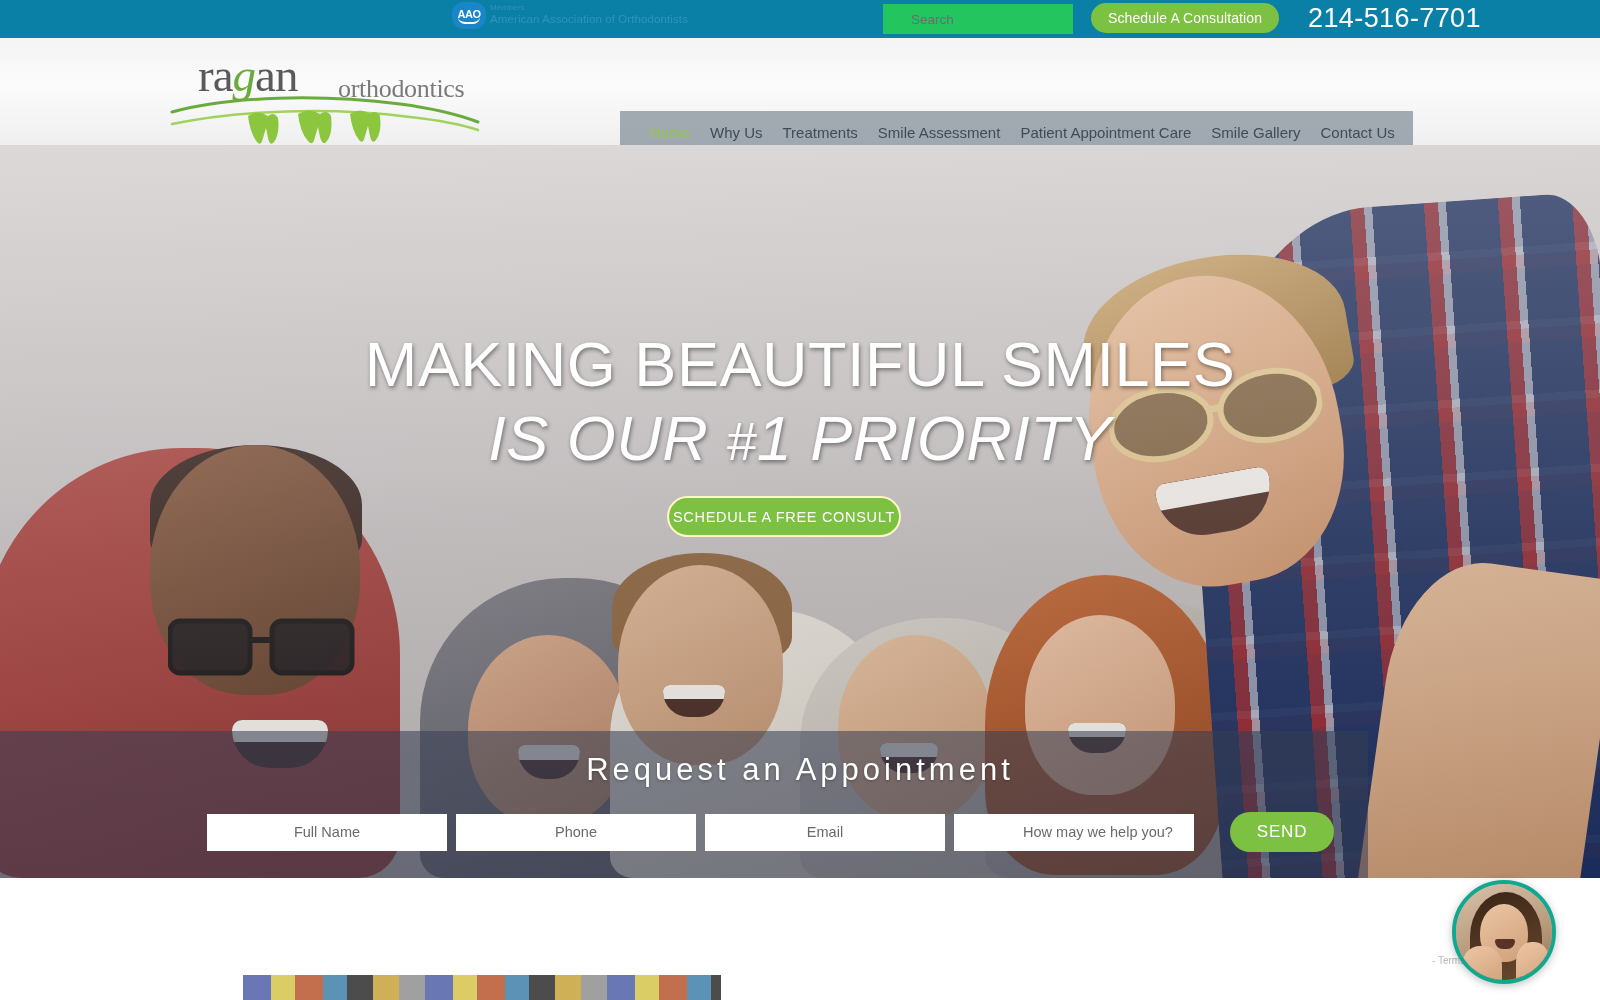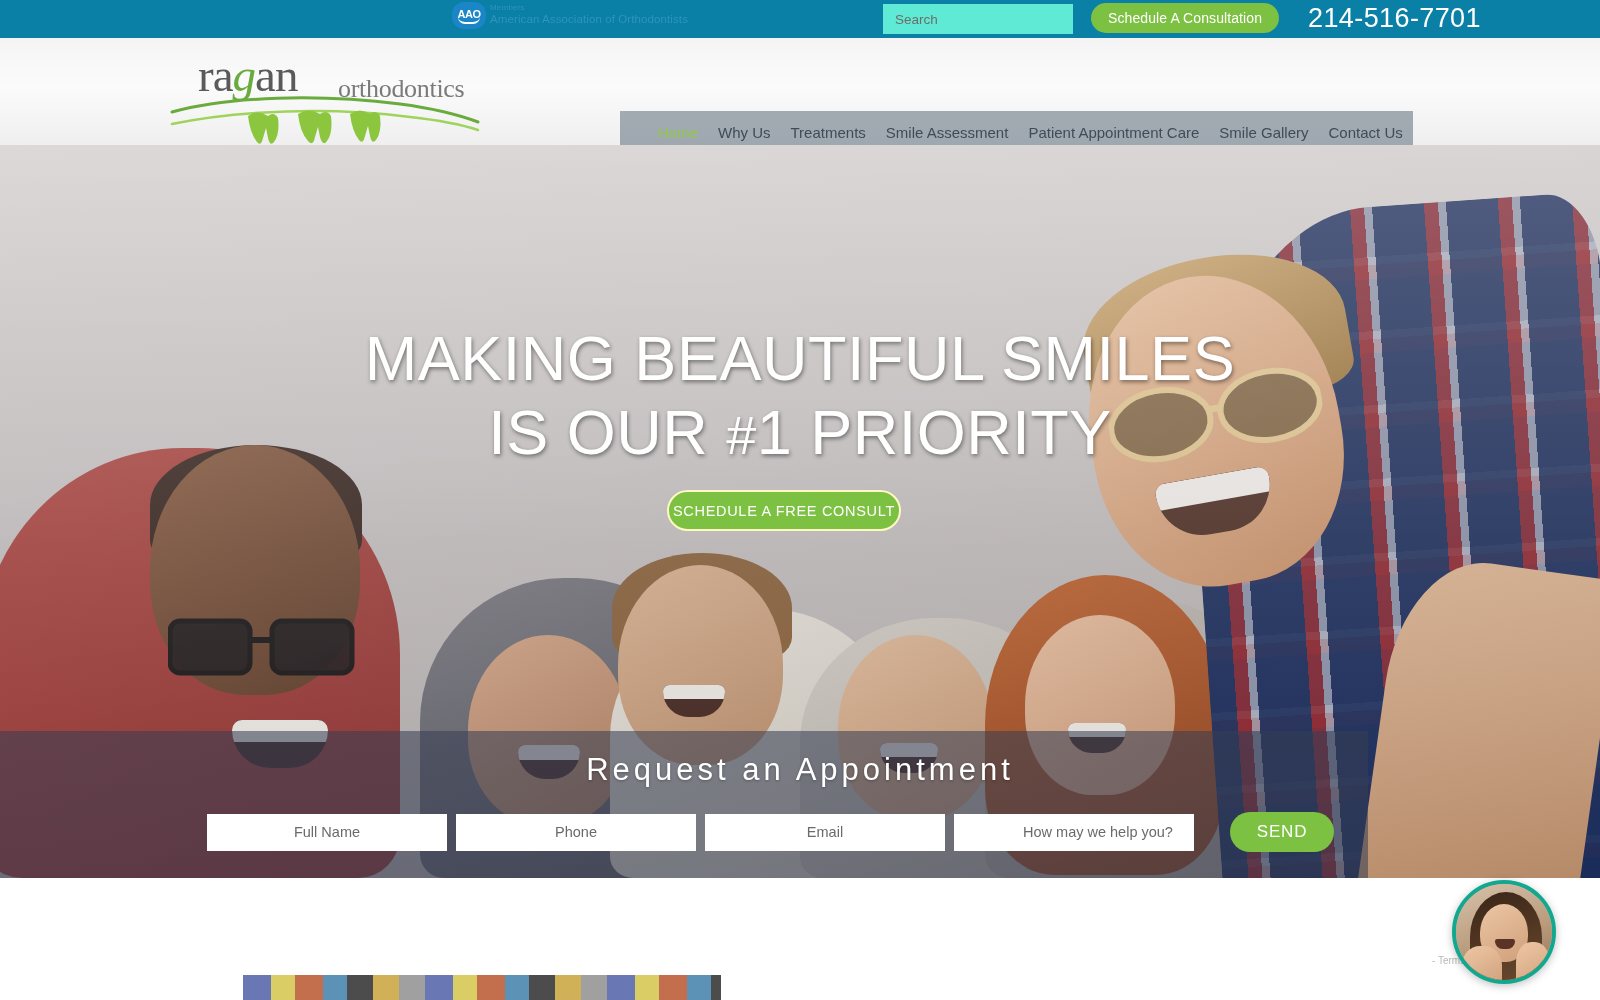--- a/index.html
+++ b/index.html
@@ -49,22 +49,22 @@
   }
   .aao-assoc {
     font-size: 11.5px; color: #2f93bd; line-height: 13px; letter-spacing: 0.1px;
     white-space: nowrap;
     text-align: right;
   }
 
   .search-box {
     position: absolute; left: 883px; top: 4px;
     width: 190px; height: 30px;
-    background: #5eead4; border: none;
-    padding: 0 12px;
+    background: #22c55e; border: none;
+    padding: 0 28px;
     font-size: 13.5px; color: #444;
     font-family: "Liberation Sans", sans-serif;
   }
   .search-box::placeholder { color: #6d6d6d; }
 
   .btn-consult {
     position: absolute; left: 1091px; top: 3px;
     height: 30px; padding: 2px 17px;
     background: #7dc142; color: #ffffff;
     border: none; border-radius: 16px;
@@ -103,21 +103,21 @@
     font-family: "Liberation Serif", serif;
     font-size: 26px; color: #7a7a7a; letter-spacing: -0.3px;
   }
   .logo-swoosh { position: absolute; left: 0; top: 44px; width: 310px; height: 55px; }
 
   .nav {
     position: absolute; left: 620px; top: 73px;
     width: 793px; height: 42px;
     background: rgba(110,124,136,0.62);
     display: flex; align-items: center;
-    padding: 0 28px;
+    padding: 0 20px;
   }
   .nav a {
     color: #3f4c58; text-decoration: none;
     font-size: 15px; padding: 0 10px;
     font-family: "Liberation Sans", sans-serif;
     white-space: nowrap;
   }
   .nav a.active { color: #93c84a; }
 
   
@@ -209,35 +209,35 @@
   .p6-teeth { position:absolute; left:0; top:0; width:115px; height:26px; background:#fbf8f3;}
   .p6-arm { position:absolute; left: 1380px; top: 420px; width: 220px; height: 330px;
     background: linear-gradient(160deg,#e8bd97,#c08f68); border-radius: 40% 10% 0 0; transform: rotate(8deg);}
 
   .hero-veil {
     position: absolute; inset: 0;
     background: linear-gradient(180deg, rgba(226,222,220,0.30) 0%, rgba(150,146,150,0.22) 55%, rgba(70,70,86,0.10) 100%);
   }
 
   .hero-content {
-    position: absolute; left: 0; top: 0; width: 1600px; height: 733px;
+    position: absolute; left: 0; top: 6px; width: 1600px; height: 733px;
     z-index: 5;
   }
   .hero-title {
     position: absolute; top: 176px; width: 1600px;
     text-align: center;
     color: #ffffff;
     font-size: 63px;
     font-weight: 300;
     line-height: 74px;
     letter-spacing: 0.5px;
     text-shadow: 1px 2px 4px rgba(0,0,0,0.45);
     font-family: "Liberation Sans", sans-serif;
   }
-  .hero-title .l2 { display: block; }
+  .hero-title .l2 { display: block; font-style: italic; }
   .hero-title .hash { font-size: 54px; }
 
   .hero-cta {
     position: absolute; left: 667px; top: 345px;
     width: 234px; height: 41px;
     background: #7dc142;
     border: 2px solid #fef9c3;
     border-radius: 22px;
     color: #ffffff;
     font-size: 14.5px;

